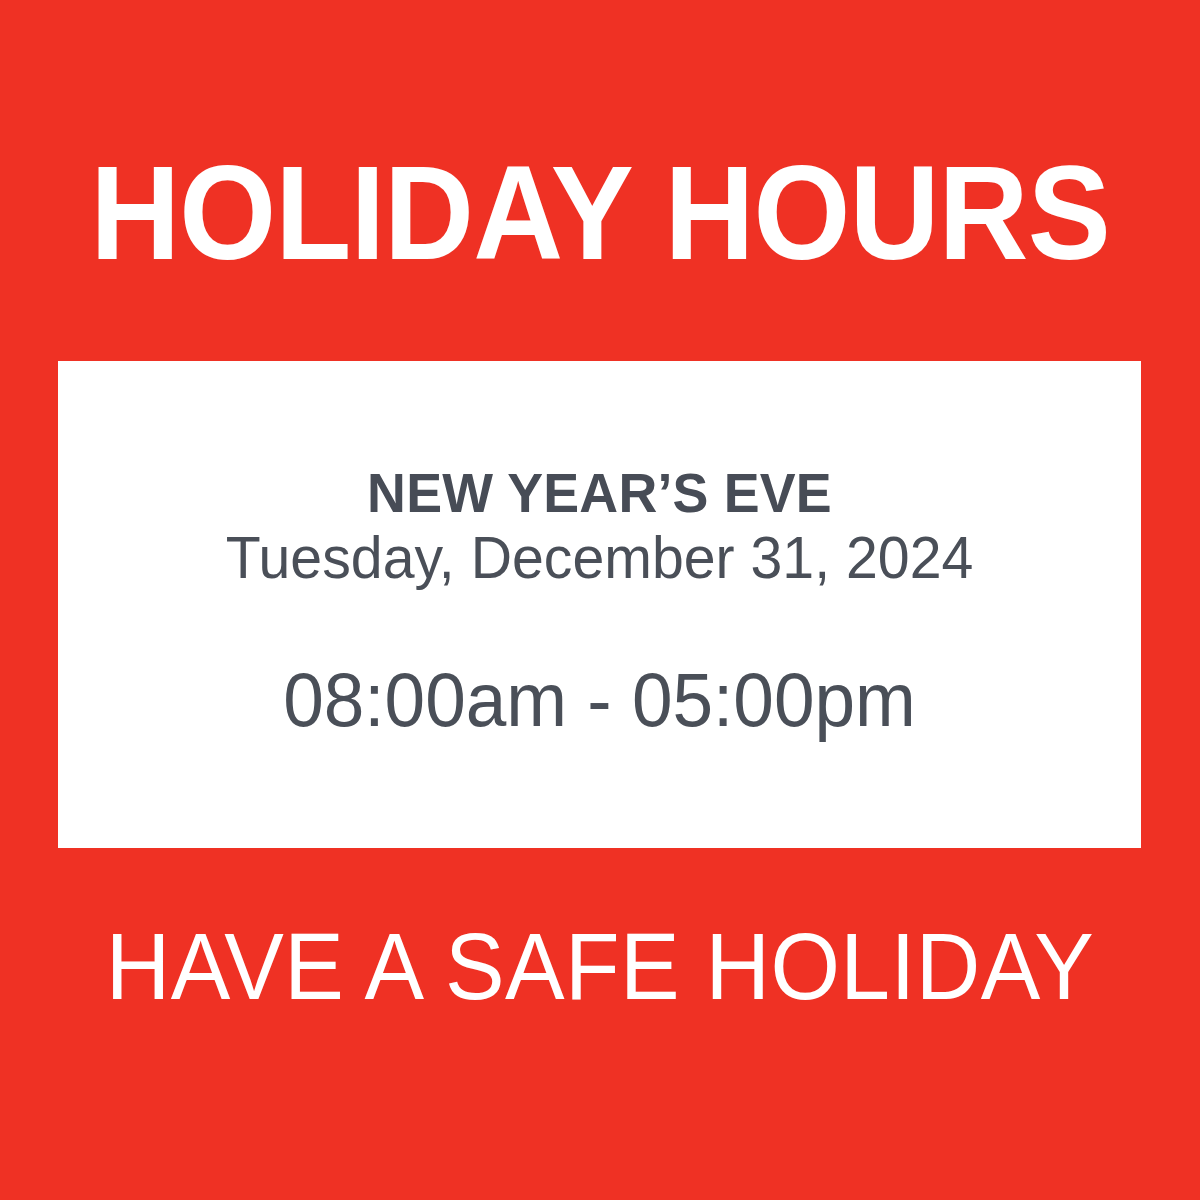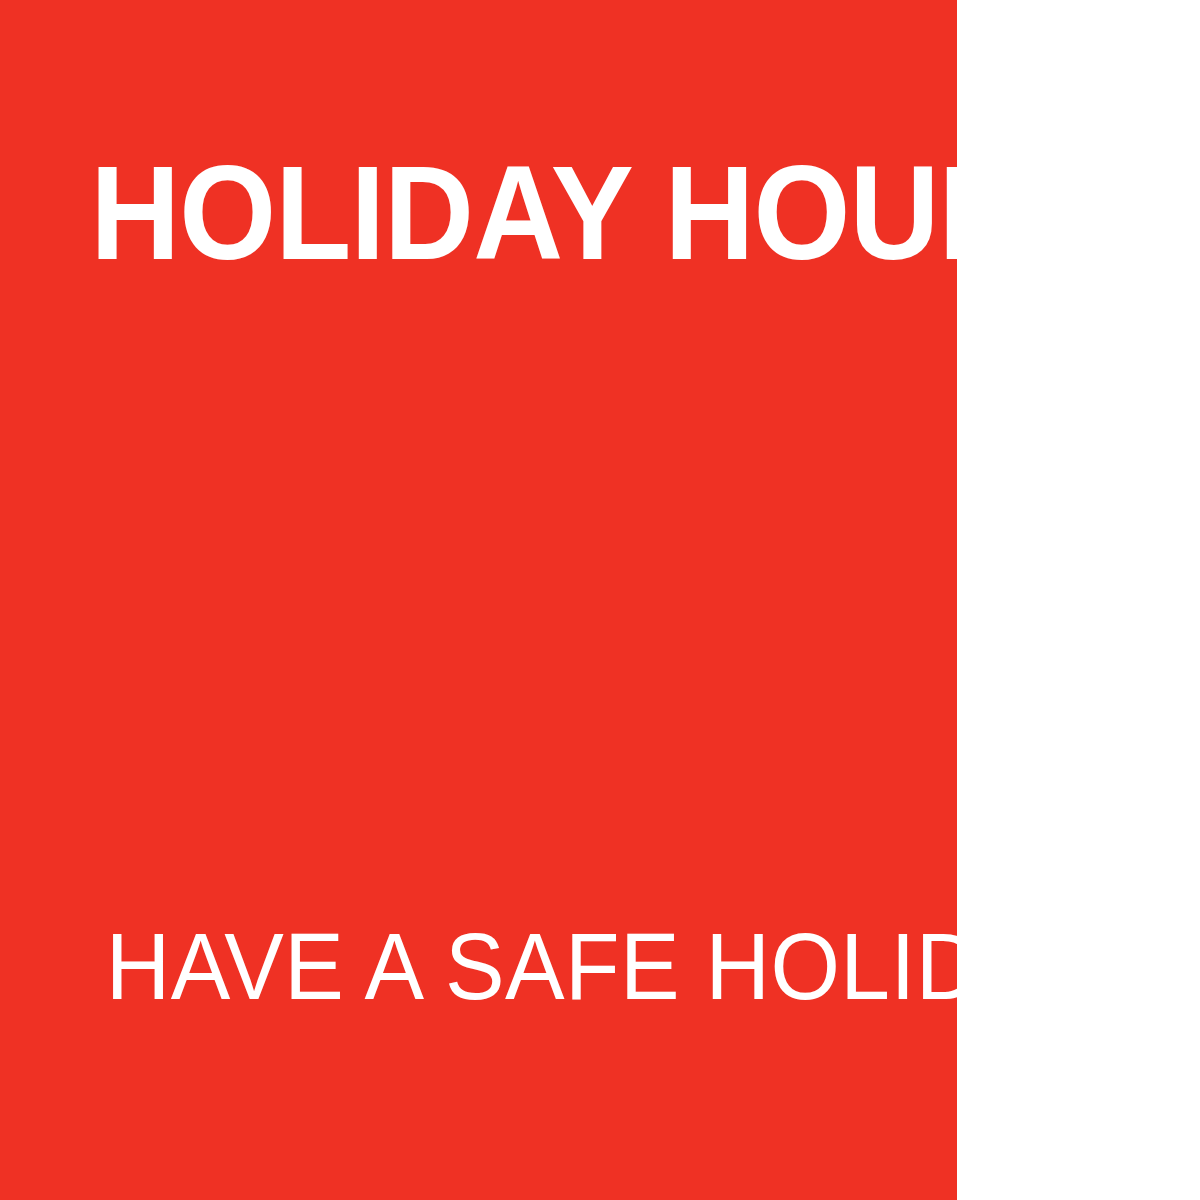--- a/index.html
+++ b/index.html
@@ -11,21 +11,21 @@
   body {
     width: 1200px;
     height: 1200px;
     overflow: hidden;
     font-family: "Liberation Sans", "DejaVu Sans", sans-serif;
   }
 
   #sign {
     position: relative;
     box-sizing: border-box;
-    width: 957px;
+    width: 1200px;
     height: 1200px;
     background: #ef3124;
     display: flex;
     flex-direction: column;
     align-items: center;
   }
 
   
   .headline {
     position: absolute;
@@ -117,16 +117,23 @@
     white-space: nowrap;
   }
 </style>
 </head>
 <body>
 
 <div id="sign">
 
   <div class="headline">HOLIDAY HOURS</div>
 
+  <div class="card">
+    <div class="card-inner">
+      <div class="holiday-name">NEW YEAR’S EVE</div>
+      <div class="holiday-date">Tuesday, December 31, 2024</div>
+      <div class="holiday-hours">08:00am - 05:00pm</div>
+    </div>
+  </div>
 
   <div class="footer-message">HAVE A SAFE HOLIDAY</div>
 
 </div>
 
 </body></html>

